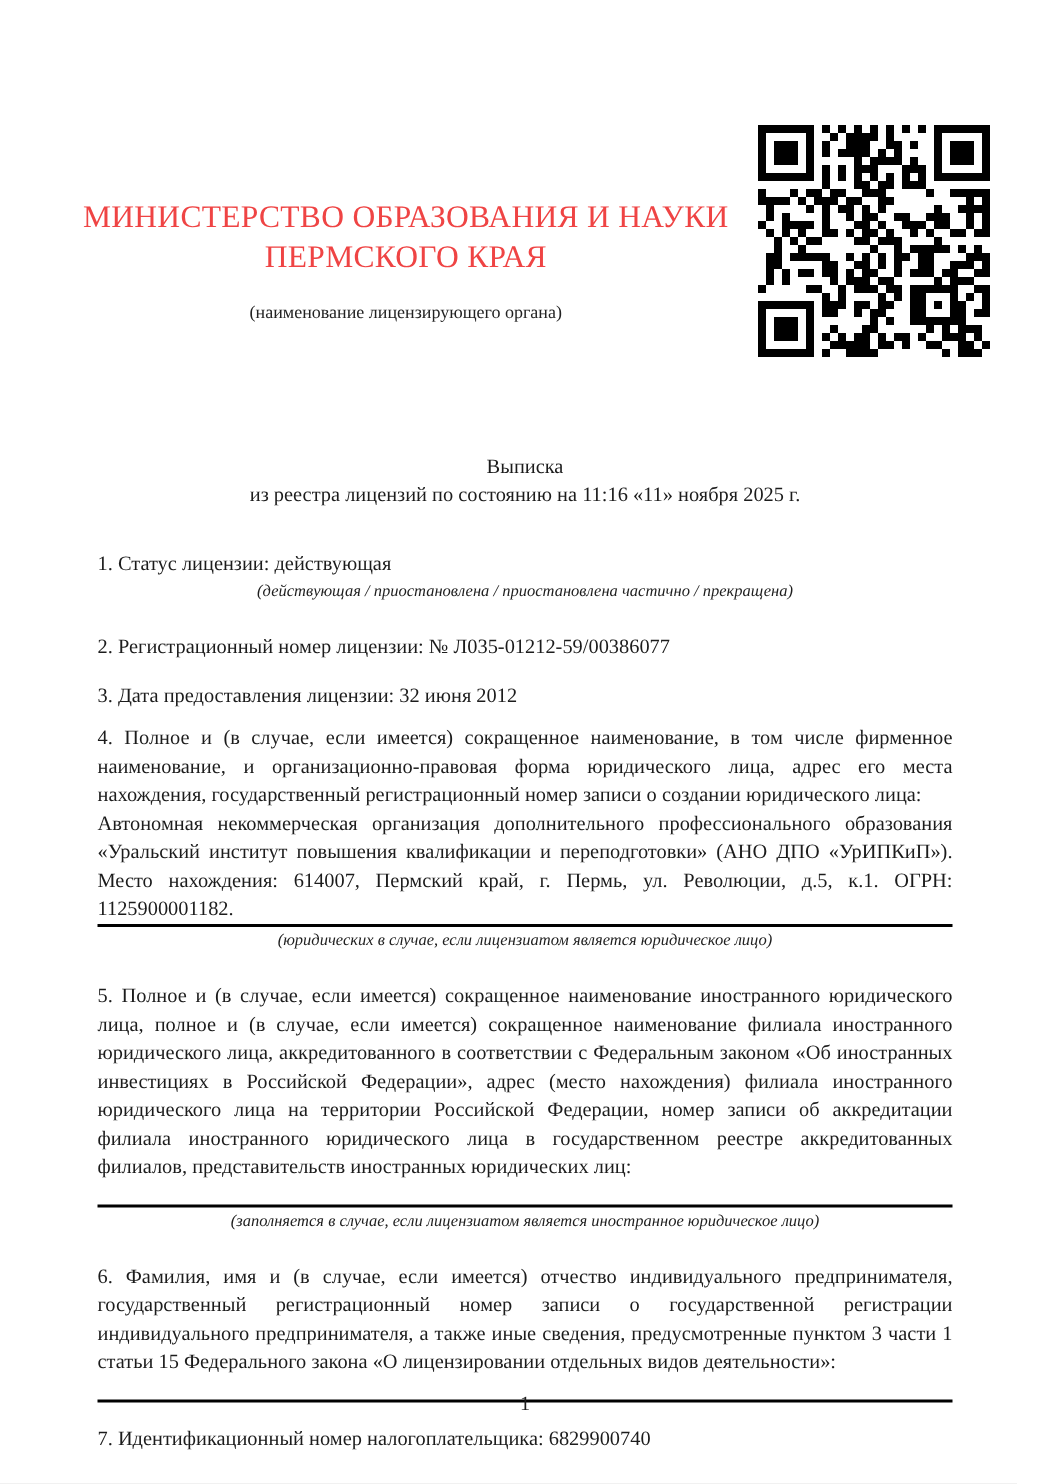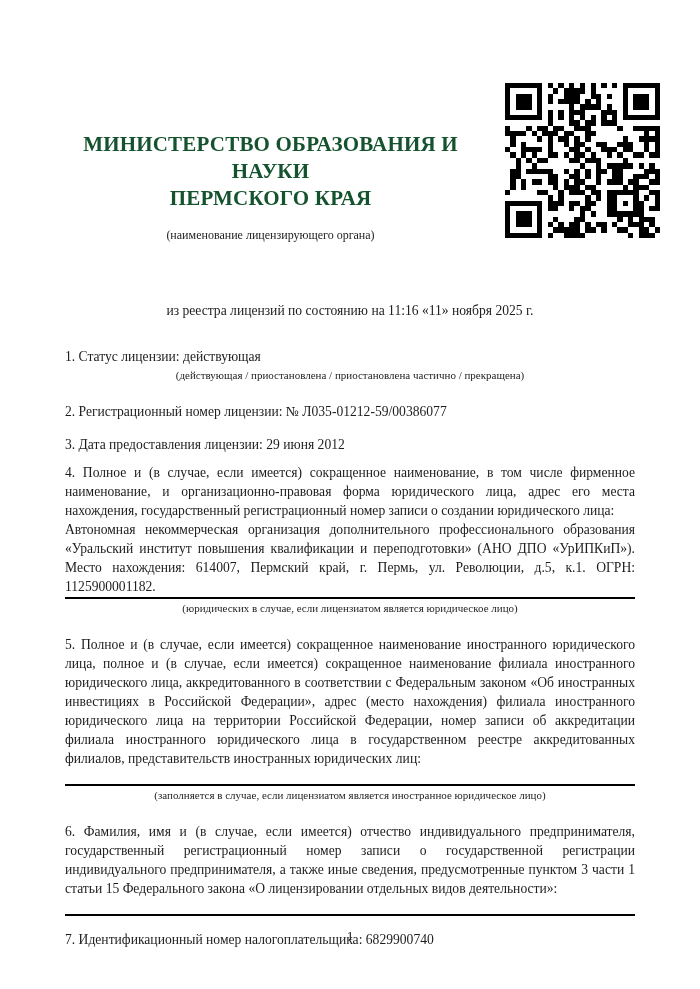--- a/index.html
+++ b/index.html
@@ -16,25 +16,25 @@
 
   
   .header-block {
     position: absolute;
     left: 48px;
     top: 131px;
     width: 445px;
     text-align: center;
   }
   .ministry-name {
-    font-weight: 700;
+    font-weight: 400;
     font-size: 21px;
     line-height: 27px;
     letter-spacing: 0.2px;
-    color: #14532d;
+    color: #ef4444;
   }
   .org-caption {
     font-size: 12px;
     line-height: 14px;
     margin-top: 16px;
     color: #222222;
   }
   .qr-wrap {
     position: absolute;
     left: 505px;
@@ -60,20 +60,21 @@
   .mt-md { margin-top: 19px; }
   .mt-sm { margin-top: 14px; }
   .mt-xs { margin-top: 9px; }
 
   .small-caption {
     font-size: 11px;
     line-height: 15px;
     text-align: center;
     margin-top: 2px;
     color: #1e1e1e;
+    font-style: italic;
   }
   .just { text-align: justify; }
   .fill-rule {
     border-top: 2px solid #000000;
     height: 0;
     margin-top: 1px;
   }
   .rule-gap { margin-top: 16px; }
 
   .page-number {
@@ -520,34 +521,35 @@
         <rect x="23" y="28" width="1" height="1"></rect>
         <rect x="25" y="28" width="1" height="1"></rect>
         <rect x="26" y="28" width="1" height="1"></rect>
         <rect x="27" y="28" width="1" height="1"></rect>
       </svg>
   </div>
 
   <div class="content">
 
     <div class="doc-title">
+      <div>Выписка</div>
       <div>из реестра лицензий по состоянию на 11:16 «11» ноября 2025 г.</div>
     </div>
 
     <div class="mt-lg">
       <div>1. Статус лицензии: действующая</div>
       <div class="small-caption">(действующая / приостановлена / приостановлена частично / прекращена)</div>
     </div>
 
     <div class="mt-md">
       <div>2. Регистрационный номер лицензии: № Л035-01212-59/00386077</div>
     </div>
 
     <div class="mt-sm">
-      <div>3. Дата предоставления лицензии: 29 июня 2012</div>
+      <div>3. Дата предоставления лицензии: 32 июня 2012</div>
     </div>
 
     <div class="mt-xs">
       <div class="just">4. Полное и (в случае, если имеется) сокращенное наименование, в том числе фирменное наименование, и организационно-правовая форма юридического лица, адрес его места нахождения, государственный регистрационный номер записи о создании юридического лица:</div>
       <div class="just">Автономная некоммерческая организация дополнительного профессионального образования «Уральский институт повышения квалификации и переподготовки» (АНО ДПО «УрИПКиП»). Место нахождения: 614007, Пермский край, г. Пермь, ул. Революции, д.5, к.1. ОГРН: 1125900001182.</div>
       <div class="fill-rule"></div>
       <div class="small-caption">(юридических в случае, если лицензиатом является юридическое лицо)</div>
     </div>
 
     <div class="mt-md">

